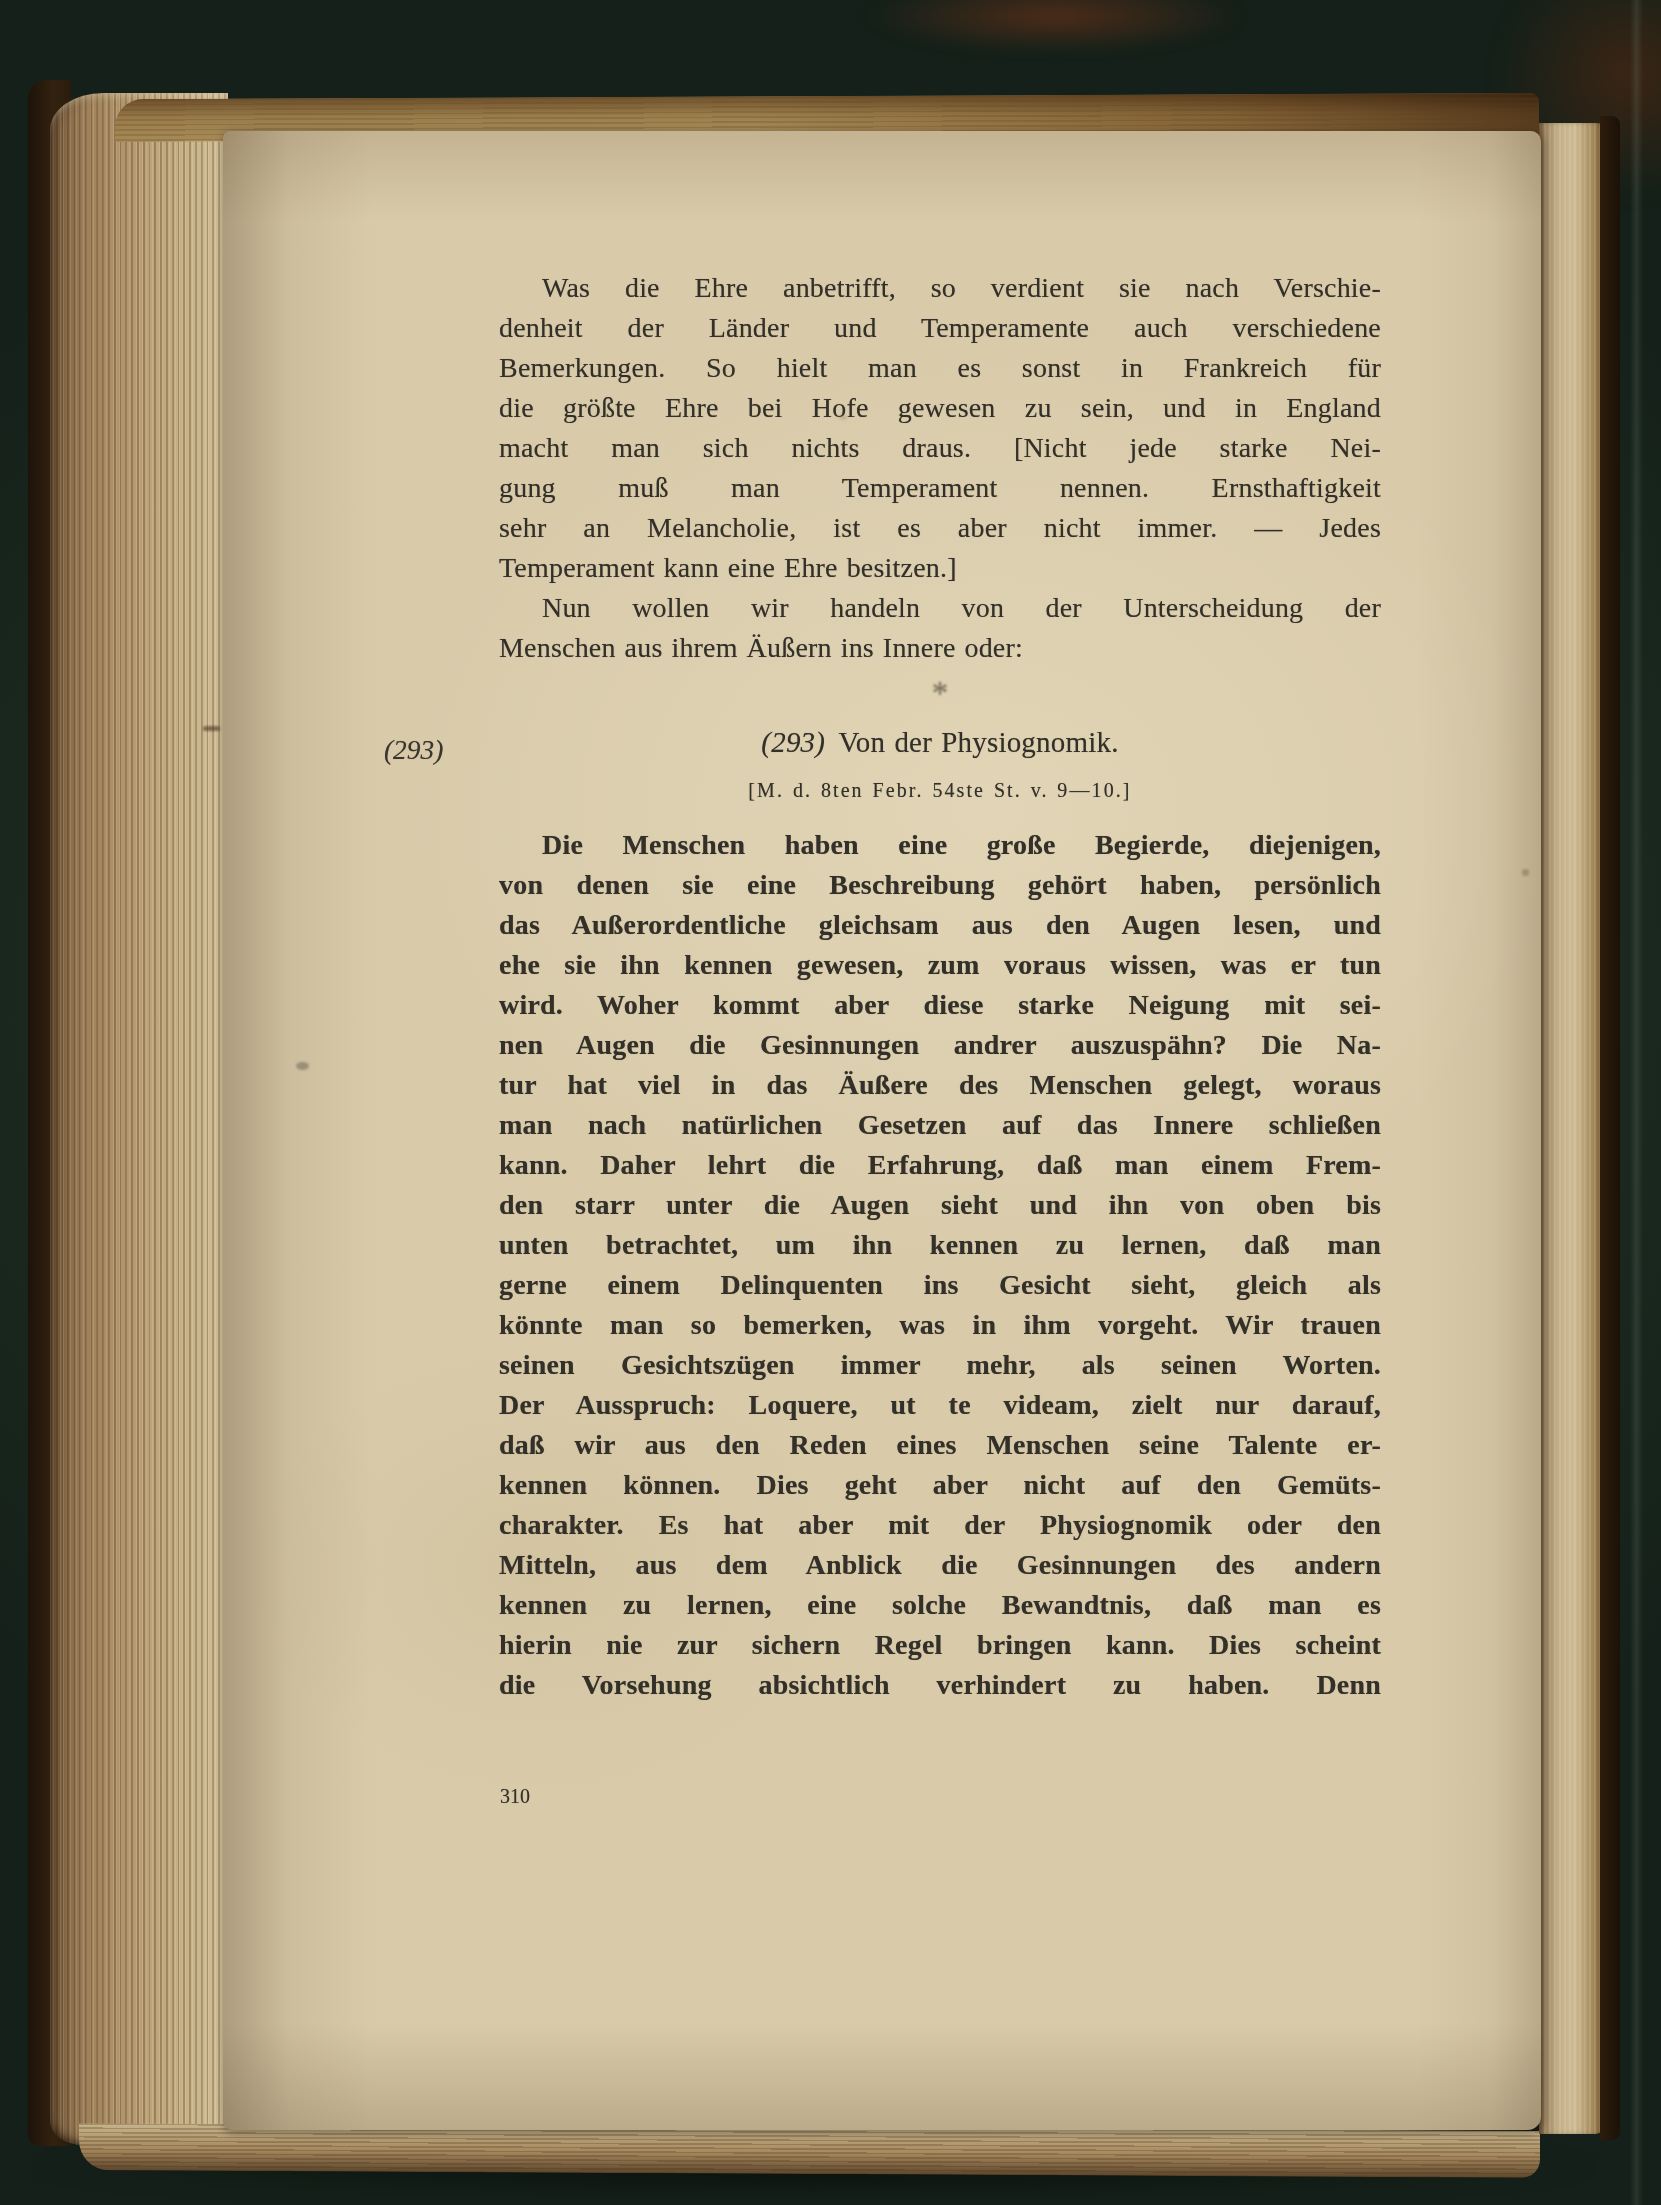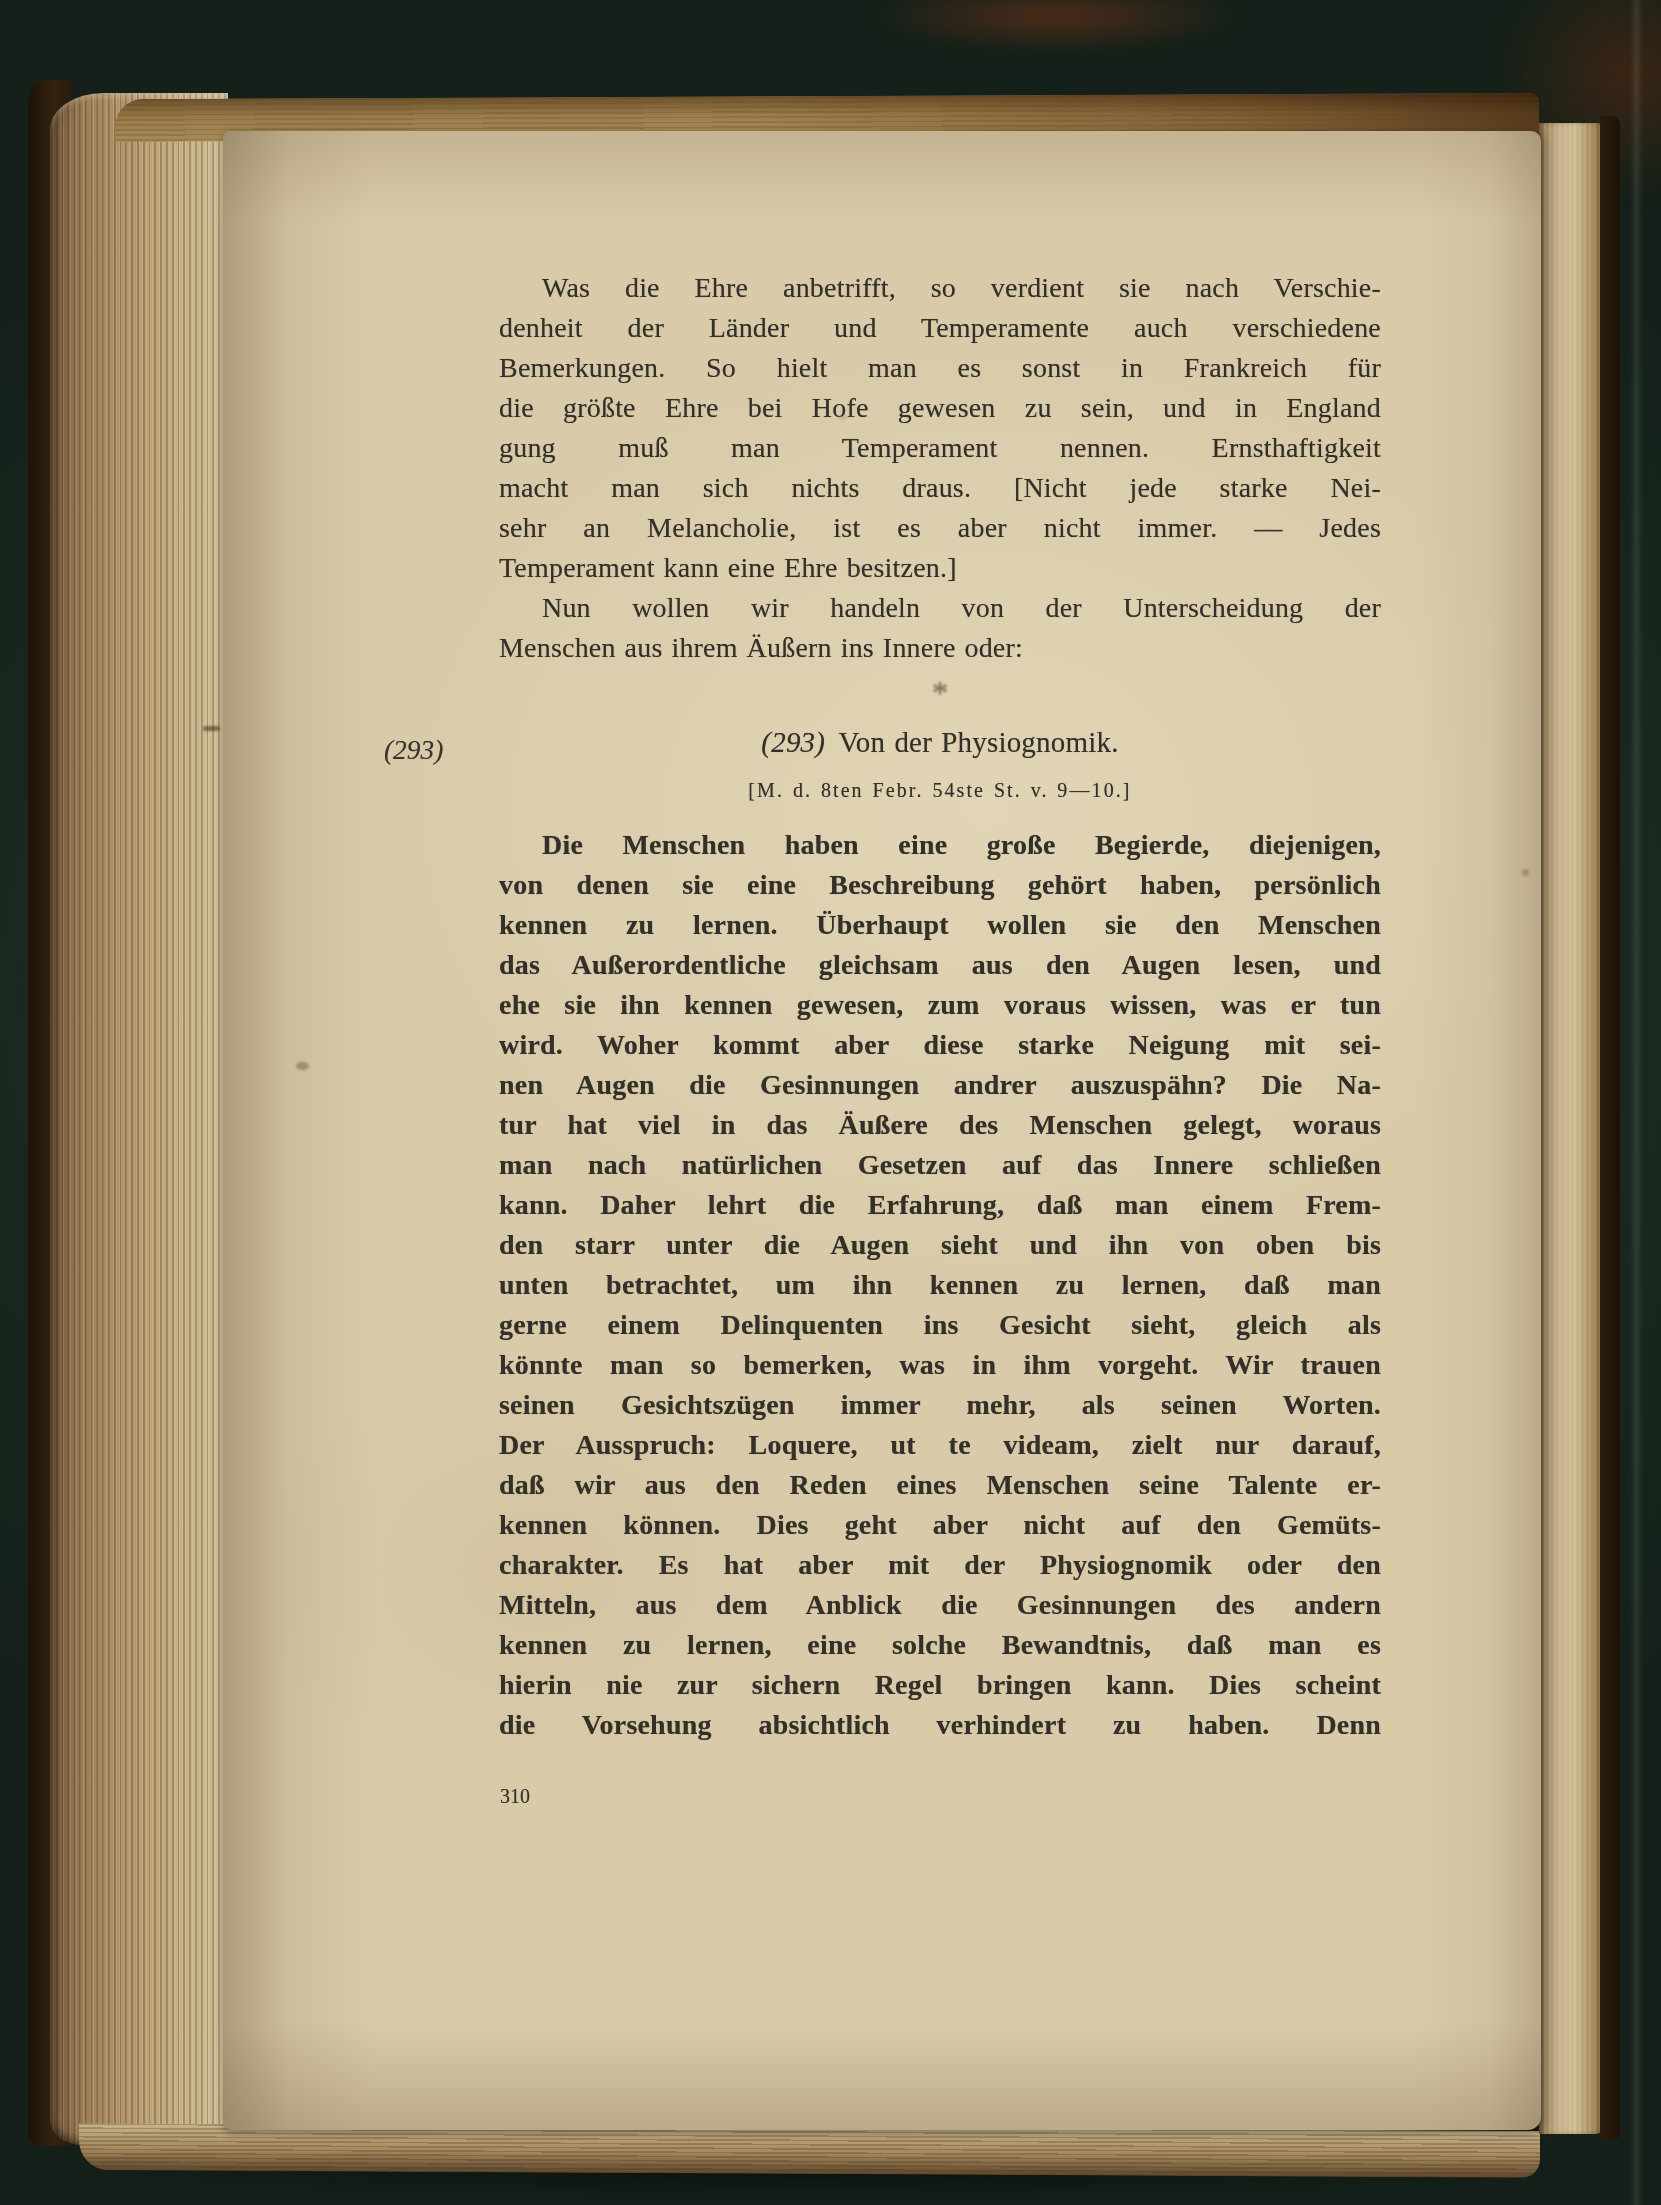--- a/index.html
+++ b/index.html
@@ -194,38 +194,37 @@
   <div class="page"></div>
 
   <div class="margin-note">(293)</div>
 
   <div class="text-block">
     <div class="para indent-first flush-last">
         <div class="line">Was die Ehre anbetrifft, so verdient sie nach Verschie-</div>
         <div class="line">denheit der Länder und Temperamente auch verschiedene</div>
         <div class="line">Bemerkungen. So hielt man es sonst in Frankreich für</div>
         <div class="line">die größte Ehre bei Hofe gewesen zu sein, und in England</div>
+        <div class="line">macht man sich nichts draus. [Nicht jede starke Nei-</div>
         <div class="line">gung muß man Temperament nennen. Ernsthaftigkeit</div>
-        <div class="line">macht man sich nichts draus. [Nicht jede starke Nei-</div>
         <div class="line">sehr an Melancholie, ist es aber nicht immer. — Jedes</div>
         <div class="line">Temperament kann eine Ehre besitzen.]</div>
       </div>
     <div class="para indent-first flush-last">
         <div class="line">Nun wollen wir handeln von der Unterscheidung der</div>
         <div class="line">Menschen aus ihrem Äußern ins Innere oder:</div>
       </div>
     <div class="ornament">*</div>
     <div class="heading">
       <span class="heading-number">(293)</span><span class="heading-title">Von der Physiognomik.</span>
     </div>
     <div class="subheading">[M. d. 8ten Febr. 54ste St. v. 9—10.]</div>
     <div class="para indent-first p3">
         <div class="line">Die Menschen haben eine große Begierde, diejenigen,</div>
         <div class="line">von denen sie eine Beschreibung gehört haben, persönlich</div>
-        <div class="line">kennen zu lernen. Überhaupt wollen sie den Menschen</div>
         <div class="line">das Außerordentliche gleichsam aus den Augen lesen, und</div>
         <div class="line">ehe sie ihn kennen gewesen, zum voraus wissen, was er tun</div>
         <div class="line">wird. Woher kommt aber diese starke Neigung mit sei-</div>
         <div class="line">nen Augen die Gesinnungen andrer auszuspähn? Die Na-</div>
         <div class="line">tur hat viel in das Äußere des Menschen gelegt, woraus</div>
         <div class="line">man nach natürlichen Gesetzen auf das Innere schließen</div>
         <div class="line">kann. Daher lehrt die Erfahrung, daß man einem Frem-</div>
         <div class="line">den starr unter die Augen sieht und ihn von oben bis</div>
         <div class="line">unten betrachtet, um ihn kennen zu lernen, daß man</div>
         <div class="line">gerne einem Delinquenten ins Gesicht sieht, gleich als</div>

